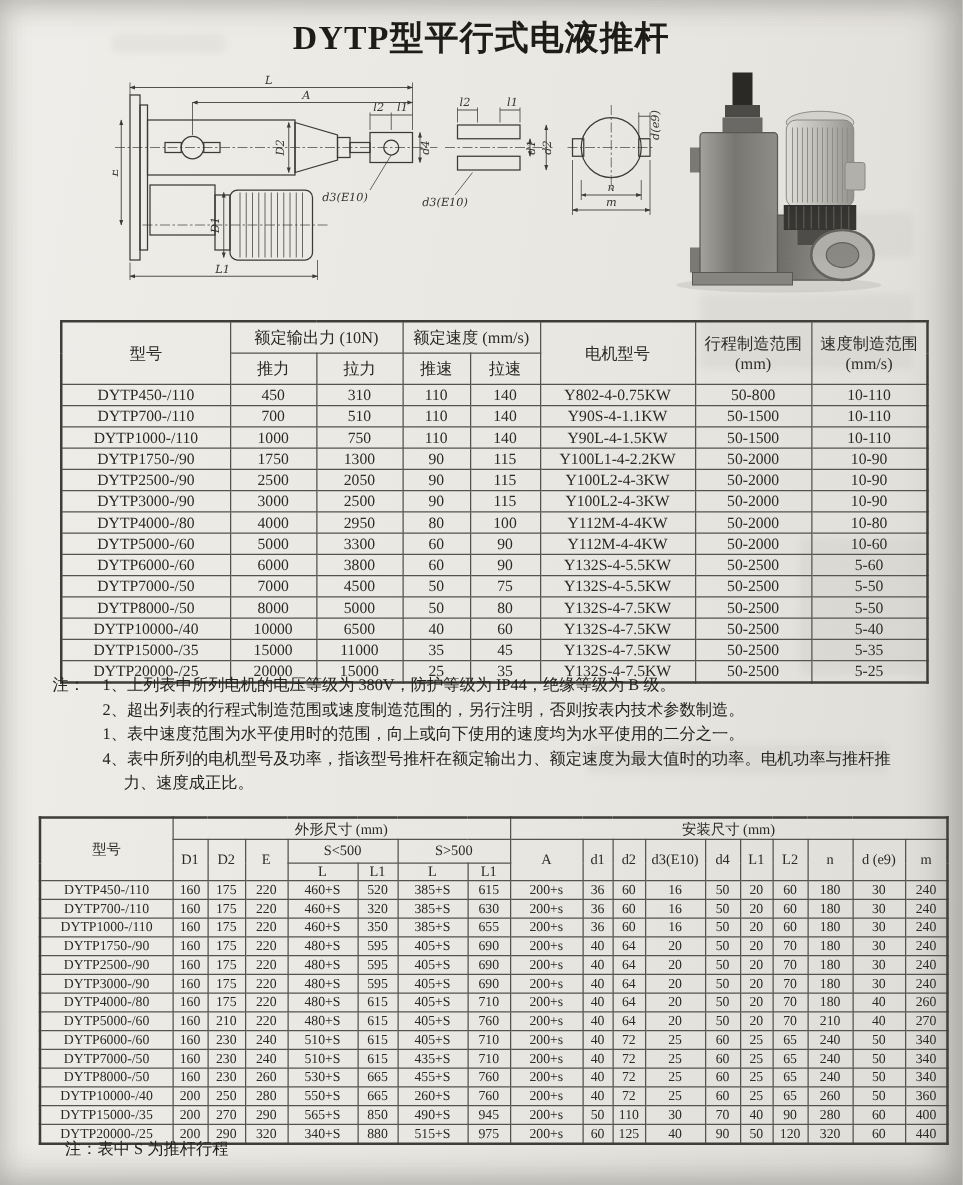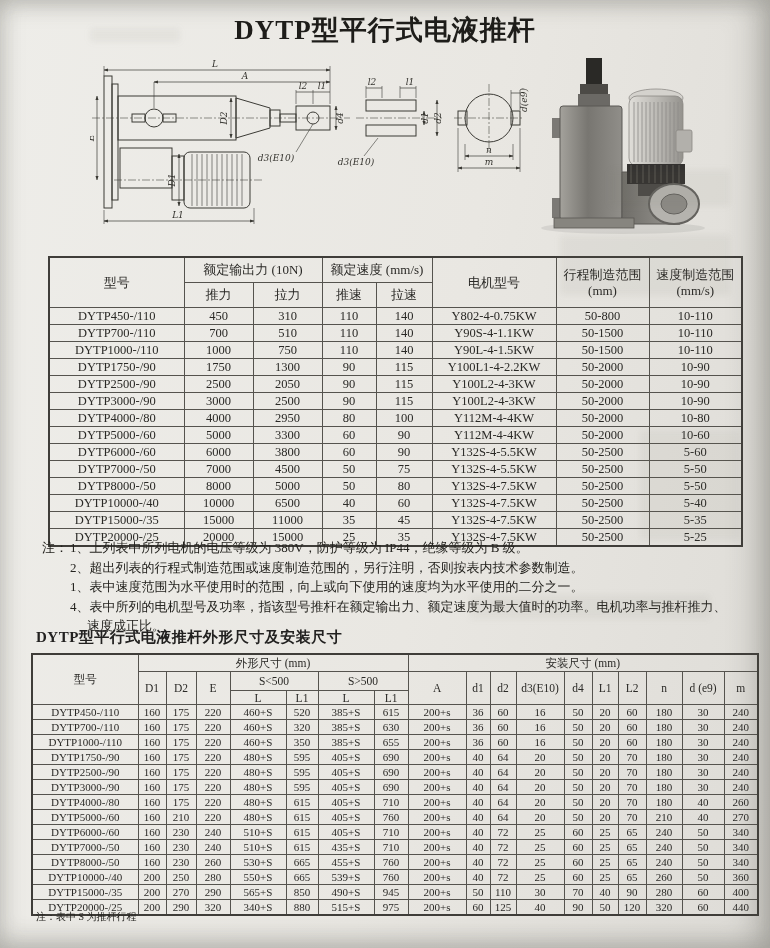--- a/index.html
+++ b/index.html
@@ -44,23 +44,23 @@
 
   .dim-table { top:653px; left:31px; width:726px; border:2px solid #3f3d39; font-size:11px; }
   .dim-table thead th { font-size:11.5px; }
   .dim-table .grp-row th { height:16px; }
   .dim-table .sub-row th { height:18px; }
   .dim-table .sub2-row th { height:13px; }
   .dim-table td { height:12px; line-height:12px; padding:1px 0; }
 
   .notes { position:absolute; top:538px; left:42px; width:688px; font-size:13px; line-height:19.5px; color:#24231f; }
   .notes-label { position:absolute; left:0; top:0; }
-  .note-line { margin-left:28px; padding-left:17px; text-indent:-17px; }
-
-  .footnote { position:absolute; top:910px; left:36px; font-size:10px; color:#24231f;text-align:right; }
+  .note-line { margin-left:40px; padding-left:17px; text-indent:-17px; }
+
+  .footnote { position:absolute; top:910px; left:52px; font-size:13px; color:#24231f;text-align:right; }
 
   
   .ln   { stroke:#3b3a35; stroke-width:1; fill:none; }
   .thin { stroke:#3b3a35; stroke-width:.6; fill:none; }
   .dim  { stroke:#3b3a35; stroke-width:.7; fill:none; }
   .cl   { stroke:#4a4944; stroke-width:.6; fill:none; stroke-dasharray:8 2 2 2; }
   .dtxt { font-family:"DejaVu Serif",serif; font-style:italic; font-size:9px; fill:#34332e; text-anchor:middle; }
 </style>
 </head>
 <body>
@@ -428,21 +428,20 @@
   </table>
 
   <div class="notes">
     <span class="notes-label">注：</span>
     <div class="note-line">1、上列表中所列电机的电压等级为 380V，防护等级为 IP44，绝缘等级为 B 级。</div>
     <div class="note-line">2、超出列表的行程式制造范围或速度制造范围的，另行注明，否则按表内技术参数制造。</div>
     <div class="note-line">1、表中速度范围为水平使用时的范围，向上或向下使用的速度均为水平使用的二分之一。</div>
     <div class="note-line">4、表中所列的电机型号及功率，指该型号推杆在额定输出力、额定速度为最大值时的功率。电机功率与推杆推力、速度成正比。</div>
   </div>
 
-  <div id="sec2" class="sec-head">DYTP型平行式电液推杆外形尺寸及安装尺寸</div>
 
   <table class="dim-table">
     <colgroup>
       <col style="width:106px">
         <col style="width:28px">
         <col style="width:30px">
         <col style="width:34px">
       <col style="width:56px">
         <col style="width:32px">
         <col style="width:56px">
@@ -709,21 +708,21 @@
           <td>50</td>
           <td>340</td>
         </tr>
         <tr>
           <td>DYTP10000-/40</td>
           <td>200</td>
           <td>250</td>
           <td>280</td>
           <td>550+S</td>
           <td>665</td>
-          <td>539+S</td>
+          <td>260+S</td>
           <td>760</td>
           <td>200+s</td>
           <td>40</td>
           <td>72</td>
           <td>25</td>
           <td>60</td>
           <td>25</td>
           <td>65</td>
           <td>260</td>
           <td>50</td>

